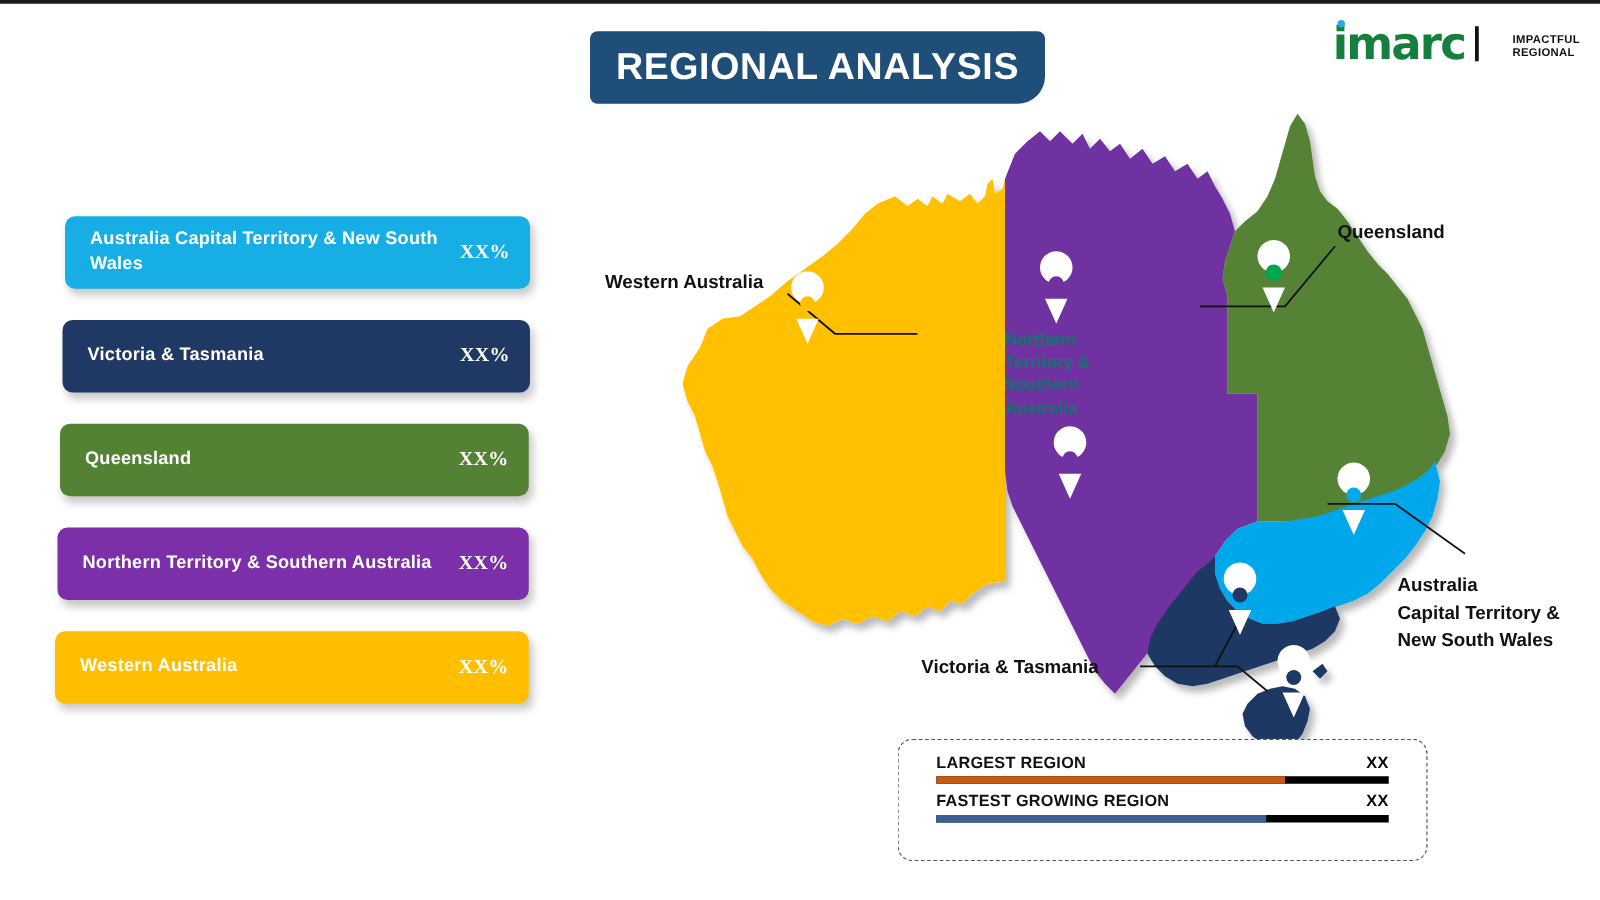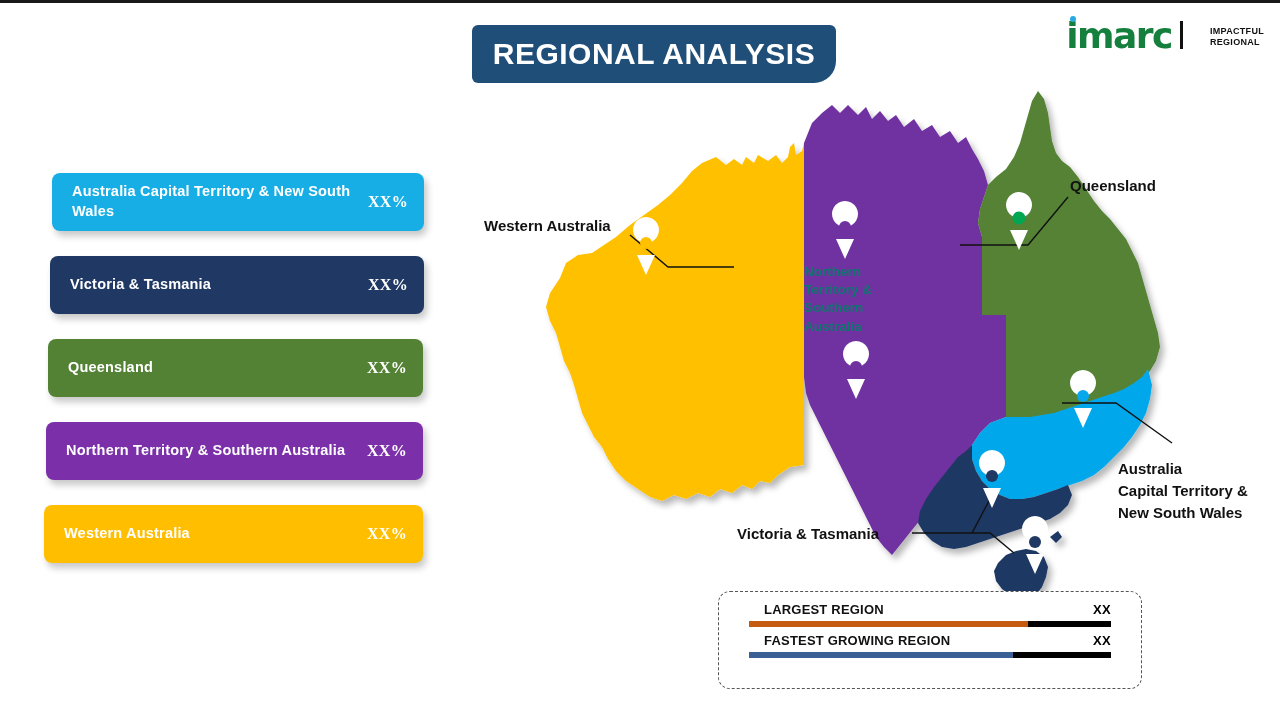--- a/index.html
+++ b/index.html
@@ -76,21 +76,21 @@
   }
 
   
   .stats-box{
     position:absolute;left:718px;top:588px;width:424px;height:98px;
     border:1.6px dashed #555;border-radius:12px;background:#fff;
     box-sizing:border-box;padding:10px 30px 10px 30px;
   }
   .stat-row{margin-bottom:6px;}
   .stat-head{display:flex;align-items:center;justify-content:space-between;}
-  .stat-name{font-size:13px;font-weight:bold;color:#111;letter-spacing:.2px;margin-left:15px;}
+  .stat-name{font-size:13px;font-weight:bold;color:#111;letter-spacing:.2px;}
   .stat-val{font-size:13px;font-weight:bold;color:#000000;letter-spacing:.3px;}
   .stat-track{position:relative;height:6px;background:#000;margin-top:4px;border-radius:0;}
   .stat-fill{position:absolute;left:0;top:0;height:6px;}
 </style>
 </head>
 <body>
 
 <div class="slide">
 
   <div class="title-banner">

